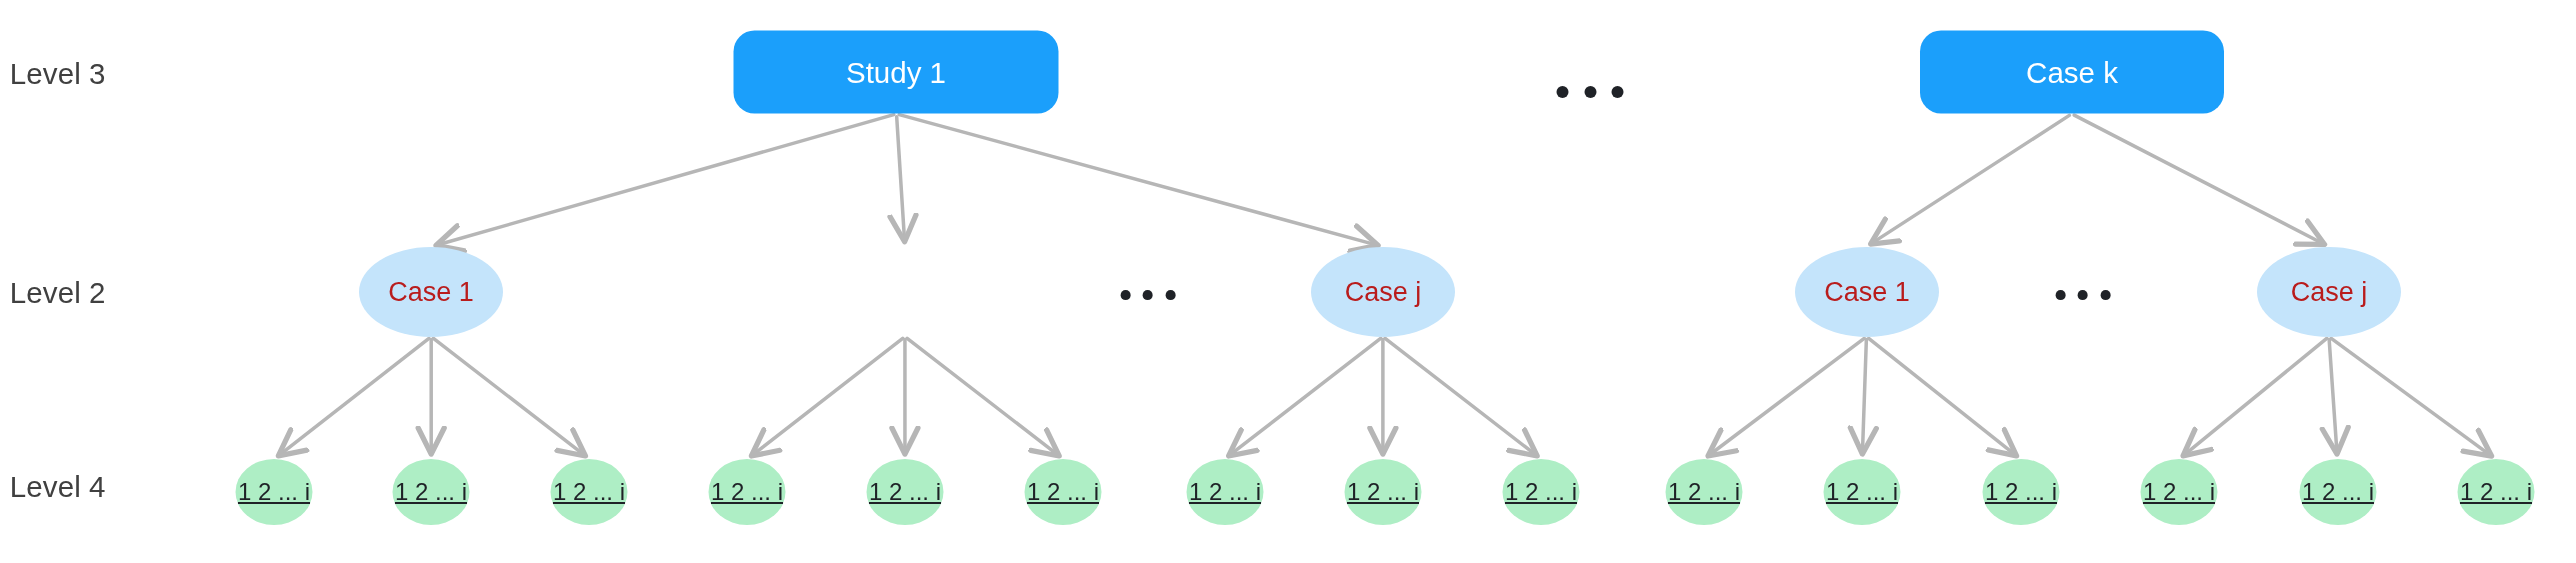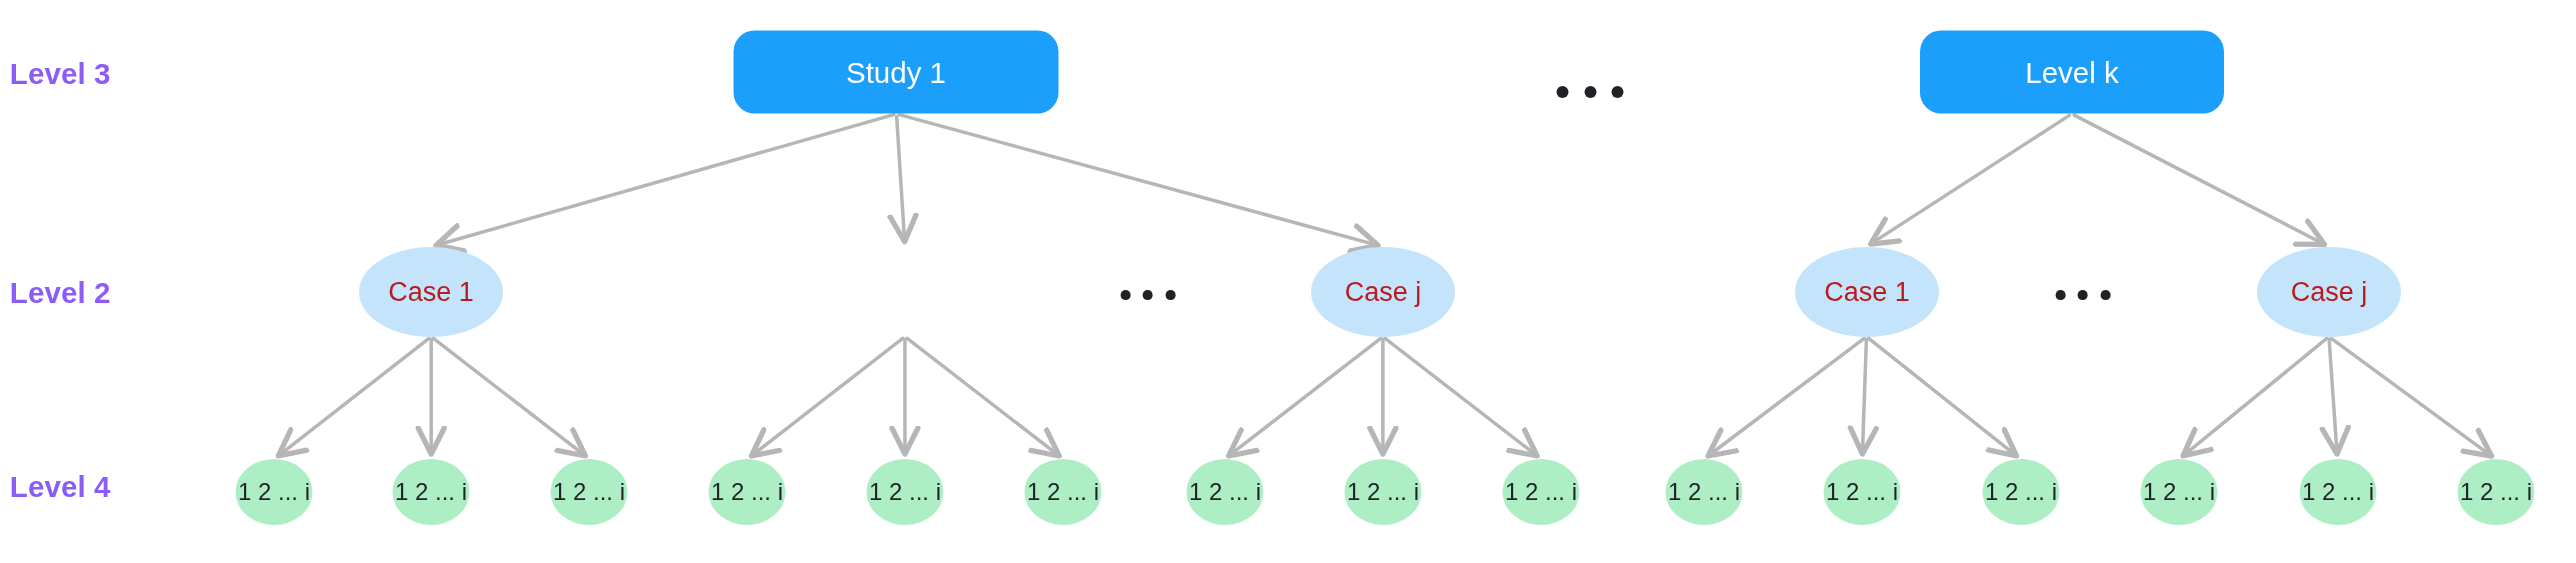--- a/index.html
+++ b/index.html
@@ -28,25 +28,24 @@
   .node-layer {
     position: absolute;
     left: 0;
     top: 0;
     width: 2576px;
     height: 563px;
   }
   .level-label {
     position: absolute;
     font-size: 29.5px;
-    color: #8b5cf6;
+    color: #404040;
     white-space: nowrap;
     transform: translateY(-50%);
     letter-spacing: 0.1px;
-    font-weight: bold;
   }
   .study-node {
     position: absolute;
     transform: translate(-50%, -50%);
     background: #1b9ffb;
     border-radius: 21px;
     color: #ffffff;
     font-size: 29.5px;
     display: flex;
     align-items: center;
@@ -69,20 +68,21 @@
     position: absolute;
     transform: translate(-50%, -50%);
     background: #aeeec5;
     border-radius: 50%;
     color: #1f2227;
     font-size: 24px;
     display: flex;
     align-items: center;
     justify-content: center;
     white-space: nowrap;
+    text-decoration: underline;
   }
   .dots {
     position: absolute;
     transform: translate(-50%, -50%);
     display: flex;
     align-items: center;
     gap: 15.5px;
   }
   .dots.small {
     gap: 12.7px;
@@ -133,21 +133,21 @@
       </g>
   </svg>
 
   <div class="node-layer">
 
     <div class="level-label" style="left:9.8px; top:74px;">Level 3</div>
     <div class="level-label" style="left:9.8px; top:293px;">Level 2</div>
     <div class="level-label" style="left:9.8px; top:487px;">Level 4</div>
 
     <div class="study-node" style="left:896px; top:72px; width:325px; height:83px;">Study 1</div>
-    <div class="study-node" style="left:2072px; top:72px; width:304px; height:83px;">Level k</div>
+    <div class="study-node" style="left:2072px; top:72px; width:304px; height:83px;">Case k</div>
 
     <div class="dots" style="left:1590px; top:92px;">
       <span class="dot"></span>
       <span class="dot"></span>
       <span class="dot"></span>
     </div>
 
     <div class="case-node" style="left:431px; top:292px; width:144px; height:90px;">Case 1</div>
     <div class="case-node" style="left:1383px; top:292px; width:144px; height:90px;">Case j</div>
     <div class="case-node" style="left:1867px; top:292px; width:144px; height:90px;">Case 1</div>

